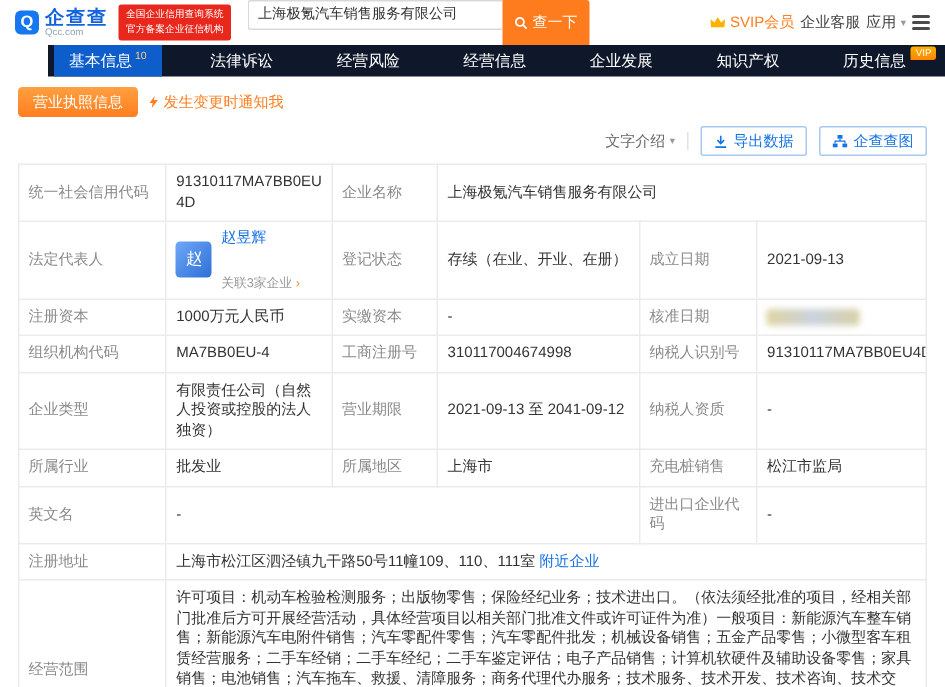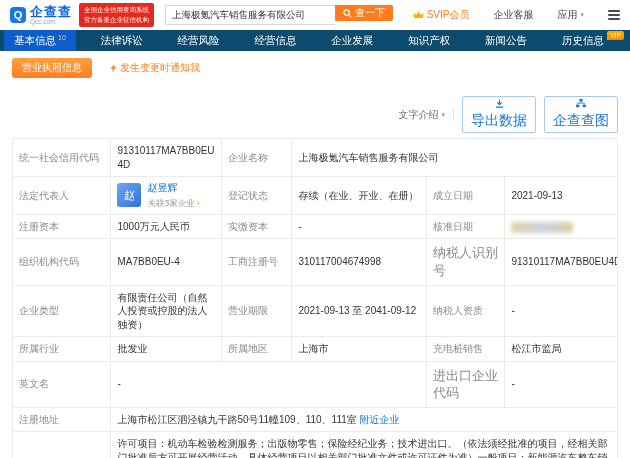--- a/index.html
+++ b/index.html
@@ -12,66 +12,66 @@
   .logo-mark { width:16px; height:16px; border-radius:4px; background:#1678f0; color:#fff;
     font-size:11px; font-weight:bold; display:flex; align-items:center; justify-content:center; }
   .logo-cn { font-size:13px; font-weight:bold; color:#1464dc; letter-spacing:1px; line-height:13px; }
   .logo-en { font-size:6.5px; color:#8fa3b8; line-height:7px; }
   .slogan { background:#e8271d; color:#fff; font-size:6.5px; line-height:1.55; padding:2px 5px;
     border-radius:2px; white-space:nowrap; }
   .search { display:flex; margin-left:4px; }
   .search input { width:170px; height:20px; border:1px solid #d9d9d9; border-right:none;
     font-size:9.5px; padding:0 6px; color:#333; outline:none; border-radius:2px 0 0 2px;
     font-family:inherit; }
-  .search button { height:16px; padding:0 8px; background:#ff7c1e; color:#fff; font-size:10px;
+  .search button { height:31px; padding:0 8px; background:#ff7c1e; color:#fff; font-size:10px;
     border:none; border-radius:0 2px 2px 0; display:flex; align-items:center; gap:3px; cursor:pointer;
     font-family:inherit; }
-  .top-right { margin-left:auto; display:flex; align-items:center; gap:24px; font-size:10px; color:#444; }
+  .top-right { margin-left:auto; display:flex; align-items:center; gap:4px; font-size:10px; color:#444; }
   .svip { color:#ff7e20; display:flex; align-items:center; gap:3px; }
   .caret { font-size:7px; color:#999; }
   .hamburger { display:flex; flex-direction:column; gap:2px; cursor:pointer; }
   .hamburger i { display:block; width:12px; height:2px; background:#4a4a4a; border-radius:1px; }
 
   
   .nav { position:relative; display:flex; justify-content:space-between; align-items:stretch;
-    background:#0c4a6e; height:21px; margin-top:2px; padding:0 4px; }
+    background:#0f172a; height:21px; margin-top:2px; padding:0 4px;margin-left:32px; }
   .tab { display:flex; align-items:center; padding:0 10px; color:#fff; font-size:10.5px;
     position:relative; cursor:pointer; white-space:nowrap; }
   .tab.active { background:#0d5ecb; }
   .tab-count { font-size:7px; color:#ffc87d; margin-left:2px; margin-top:-7px; }
   .tab-history { padding-right:22px; }
   .vip-flag { position:absolute; top:1px; right:2px; background:linear-gradient(#ffb000,#ff8400);
     color:#fff; font-size:6.5px; line-height:9px; padding:0 3px; border-radius:2px 2px 2px 0; }
 
   
-  .tagrow { display:flex; align-items:center; gap:18px; margin:7px 12px 18px;text-align:right; }
+  .tagrow { display:flex; align-items:center; gap:7px; margin:7px 12px 6px;text-align:right; }
   .section-pill { background:linear-gradient(180deg,#ffa040,#ff7e20); color:#fff; font-size:10px;
     padding:3px 10px; border-radius:3px; cursor:pointer; }
   .notify { color:#ff7e20; font-size:10px; display:flex; align-items:center; gap:3px; cursor:pointer; }
   .controls { display:flex; align-items:center; justify-content:flex-end; gap:8px;
     margin:5px 12px 5px; font-size:10px; color:#666; }
   .text-intro { display:flex; align-items:center; gap:3px; cursor:pointer; }
   .divider { width:1px; height:12px; background:#e2e2e2; }
   .btn { display:flex; align-items:center; gap:4px; border:1px solid #aac9f2; color:#1673e6;
-    background:#fff; padding:2px 8px; border-radius:2px; font-size:14px; cursor:pointer;
-    font-family:Liberation Mono, monospace;flex-direction:column; }
+    background:#fff; padding:2px 8px; border-radius:2px; font-size:10px; cursor:pointer;
+    font-family:Liberation Mono, monospace; }
 
   
   .info-table { width:606px; margin:0 12px; border-collapse:collapse; table-layout:fixed; }
   .info-table td { border:1px solid #ebebeb; padding:5px 6px; font-size:10px; line-height:1.35;
     word-break:break-all; vertical-align:middle; }
   td.lbl { color:#8a8a8a; }
   td.val { color:#333; }
-  td.lbl-sm { font-size:13px; }
+  td.lbl-sm { font-size:10px; }
   .legal { display:flex; align-items:center; gap:6px; }
   .avatar { width:24px; height:24px; border-radius:3px; flex:none; cursor:pointer;
     background:linear-gradient(135deg,#6ea8f8,#2f6fd6); color:#fff; font-size:11px;
     display:flex; align-items:center; justify-content:center; }
   .legal-name { color:#1673e6; cursor:pointer;font-family:Liberation Mono, monospace; }
-  .legal-sub { font-size:8.5px; color:#999; margin-top:2px; cursor:pointer; }
+  .legal-sub { font-size:8.5px; color:#999; margin-top:16px; cursor:pointer; }
   .legal-sub .arr { color:#ff7e20; }
   .blur-chip { display:inline-block; width:62px; height:11px; border-radius:2px;
     background:linear-gradient(90deg,#dfd3a0,#c9d2de,#d8cfa4); filter:blur(2px);
     vertical-align:middle; }
   .link { color:#1673e6; cursor:pointer; }
   .scope { font-size:9px; line-height:12.5px; color:#333; }
   .nowrap { white-space:nowrap; overflow:hidden; }
 </style>
 </head>
 <body>
@@ -130,23 +130,20 @@
       <span>经营风险</span>
     </div>
   <div class="tab">
       <span>经营信息</span>
     </div>
   <div class="tab">
       <span>企业发展</span>
     </div>
   <div class="tab">
       <span>知识产权</span>
-    </div>
-  <div class="tab">
-      <span>新闻公告</span>
     </div>
   <div class="tab tab-history">
     <span>历史信息</span>
     <span class="vip-flag">VIP</span>
   </div>
 </div>
 
 <div class="tagrow">
   <span class="section-pill">营业执照信息</span>
   <span class="notify">

